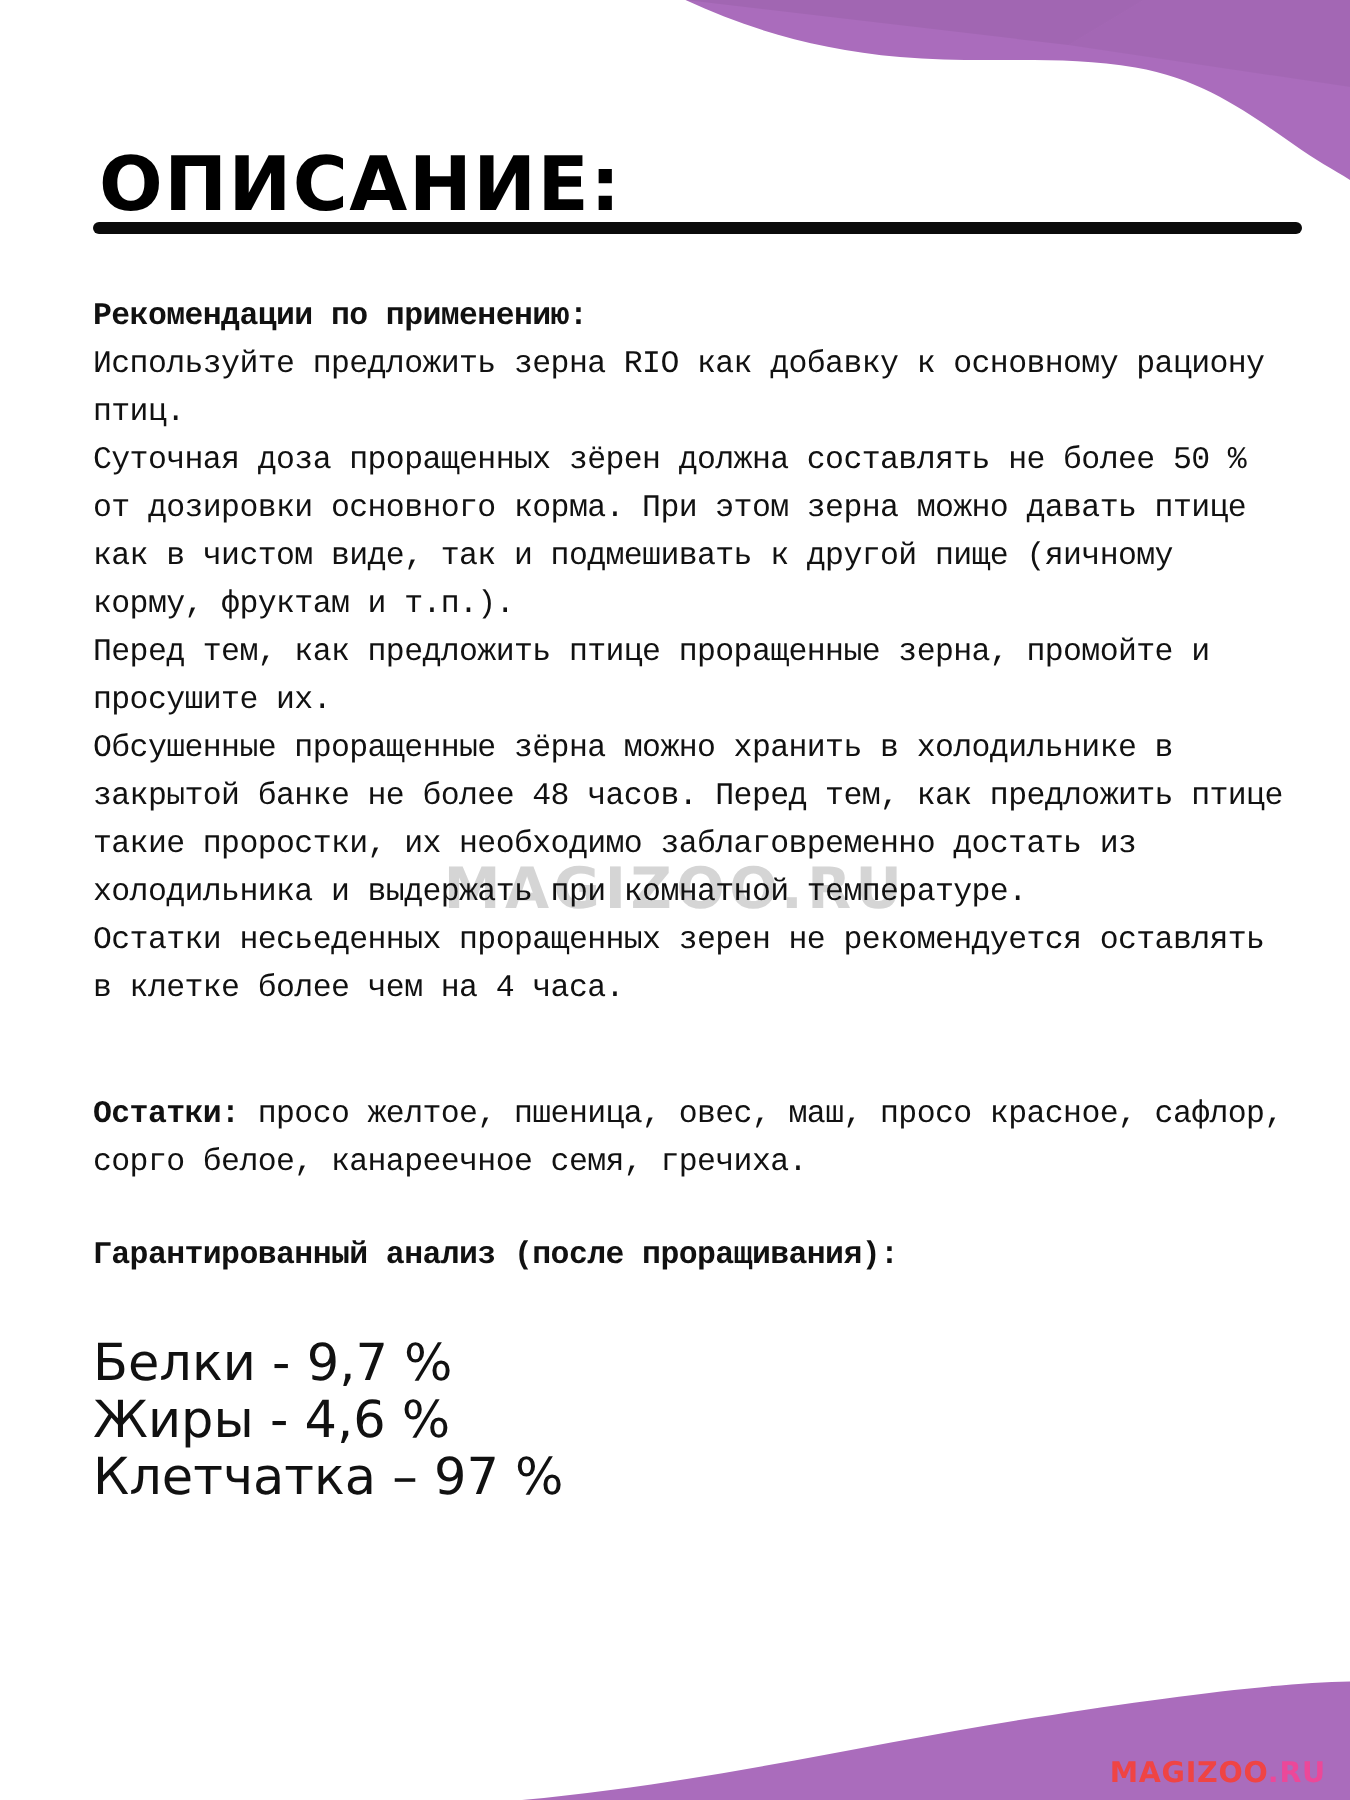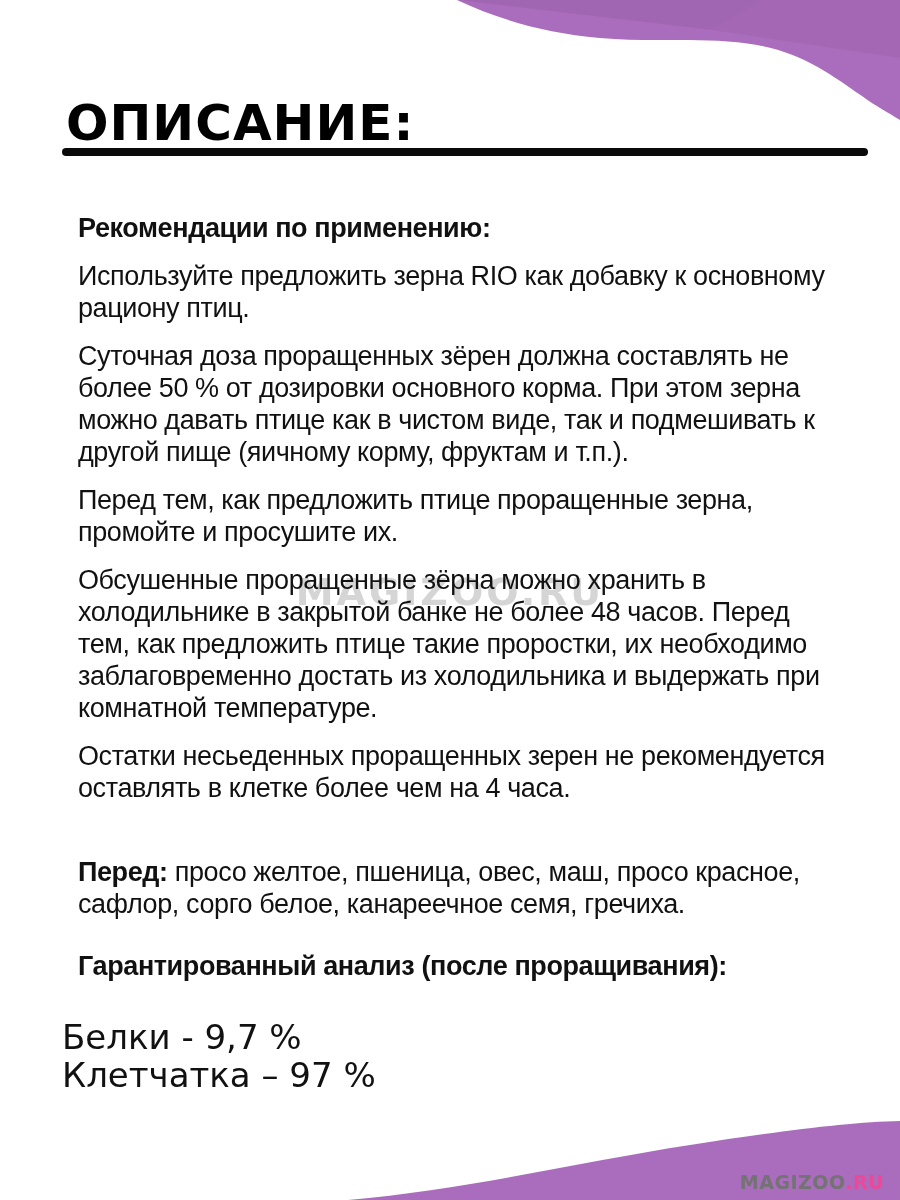--- a/index.html
+++ b/index.html
@@ -35,37 +35,37 @@
   .title-underline {
     position: absolute; left: 62px; top: 148px;
     width: 806px; height: 8px;
     background: #0a0a0a; border-radius: 4px; z-index: 2;
   }
   .content {
     position: absolute; left: 62px; top: 196px; width: 794px;
     z-index: 2;
     font-size: 27px; line-height: 32px; letter-spacing: -0.4px;
   }
-  .content p, .content h2 { margin: 16px; font-size: 27px; }
+  .content p, .content h2 { margin: 0; font-size: 21px; font-family: Liberation Mono, monospace; }
   .content h2 { font-weight: bold; }
   .composition { margin-top: 52px !important; }
   .composition b { letter-spacing: -0.4px; }
   .analysis-heading { margin-top: 30px !important; }
   .analysis-list {
     margin: 36px 0 0; padding: 0; list-style: none;
     font-family: "DejaVu Sans", sans-serif;
     font-size: 34px; line-height: 38px; letter-spacing: 0;
   }
   .brand {
     position: absolute; top: 1171px; right: 16px; z-index: 3;
     font-family: "DejaVu Sans", sans-serif;
     font-weight: bold; font-size: 19px; letter-spacing: 0.5px;
     white-space: nowrap;
   }
-  .brand-name { color: #737373; text-align: right; }
+  .brand-name { color: #ef4444; text-align: right; }
   .brand-tld  { color: #ec4899; }
 </style>
 </head>
 <body>
 
 <svg class="shape-top" viewBox="0 0 900 130" preserveAspectRatio="none">
   <path d="M457,0 C500,20 545,33 600,38 C655,43 705,36 757,45 C803,53 833,76 862,96 C877,107 889,113 900,120 L900,0 Z" fill="#aa6cbc"></path>
   <path d="M457,0 L712,30 L762,0 Z" fill="#000000" opacity="0.05"></path>
   <path d="M712,30 L900,58 L900,0 L762,0 Z" fill="#000000" opacity="0.04"></path>
 </svg>
@@ -76,26 +76,27 @@
 <div class="title-underline"></div>
 
 <main class="content">
   <h2>Рекомендации по применению:</h2>
   <p>Используйте предложить зерна RIO как добавку к основному рациону птиц.</p>
   <p>Суточная доза проращенных зёрен должна составлять не более 50 % от дозировки основного корма. При этом зерна можно давать птице как в чистом виде, так и подмешивать к другой пище (яичному корму, фруктам и т.п.).</p>
   <p>Перед тем, как предложить птице проращенные зерна, промойте и просушите их.</p>
   <p>Обсушенные проращенные зёрна можно хранить в холодильнике в закрытой банке не более 48 часов. Перед тем, как предложить птице такие проростки, их необходимо заблаговременно достать из холодильника и выдержать при комнатной температуре.</p>
   <p>Остатки несьеденных проращенных зерен не рекомендуется оставлять в клетке более чем на 4 часа.</p>
 
-  <p class="composition"><b>Перед:</b><span> просо желтое, пшеница, овес, маш, просо красное, сафлор, сорго белое, канареечное семя, гречиха.</span></p>
+  <p class="composition"><b>Остатки:</b><span> просо желтое, пшеница, овес, маш, просо красное, сафлор, сорго белое, канареечное семя, гречиха.</span></p>
 
   <h2 class="analysis-heading">Гарантированный анализ (после проращивания):</h2>
 
   <ul class="analysis-list">
     <li>Белки - 9,7 %</li>
+    <li>Жиры - 4,6 %</li>
     <li>Клетчатка – 97 %</li>
   </ul>
 </main>
 
 <svg class="shape-bottom" viewBox="0 0 900 100" preserveAspectRatio="none">
   <path d="M348,100 C470,89 580,62 690,45 C780,31 850,22 900,21 L900,100 Z" fill="#aa6cbc"></path>
 </svg>
 
 <div class="brand"><span class="brand-name">MAGIZOO</span><span class="brand-tld">.RU</span></div>
 

